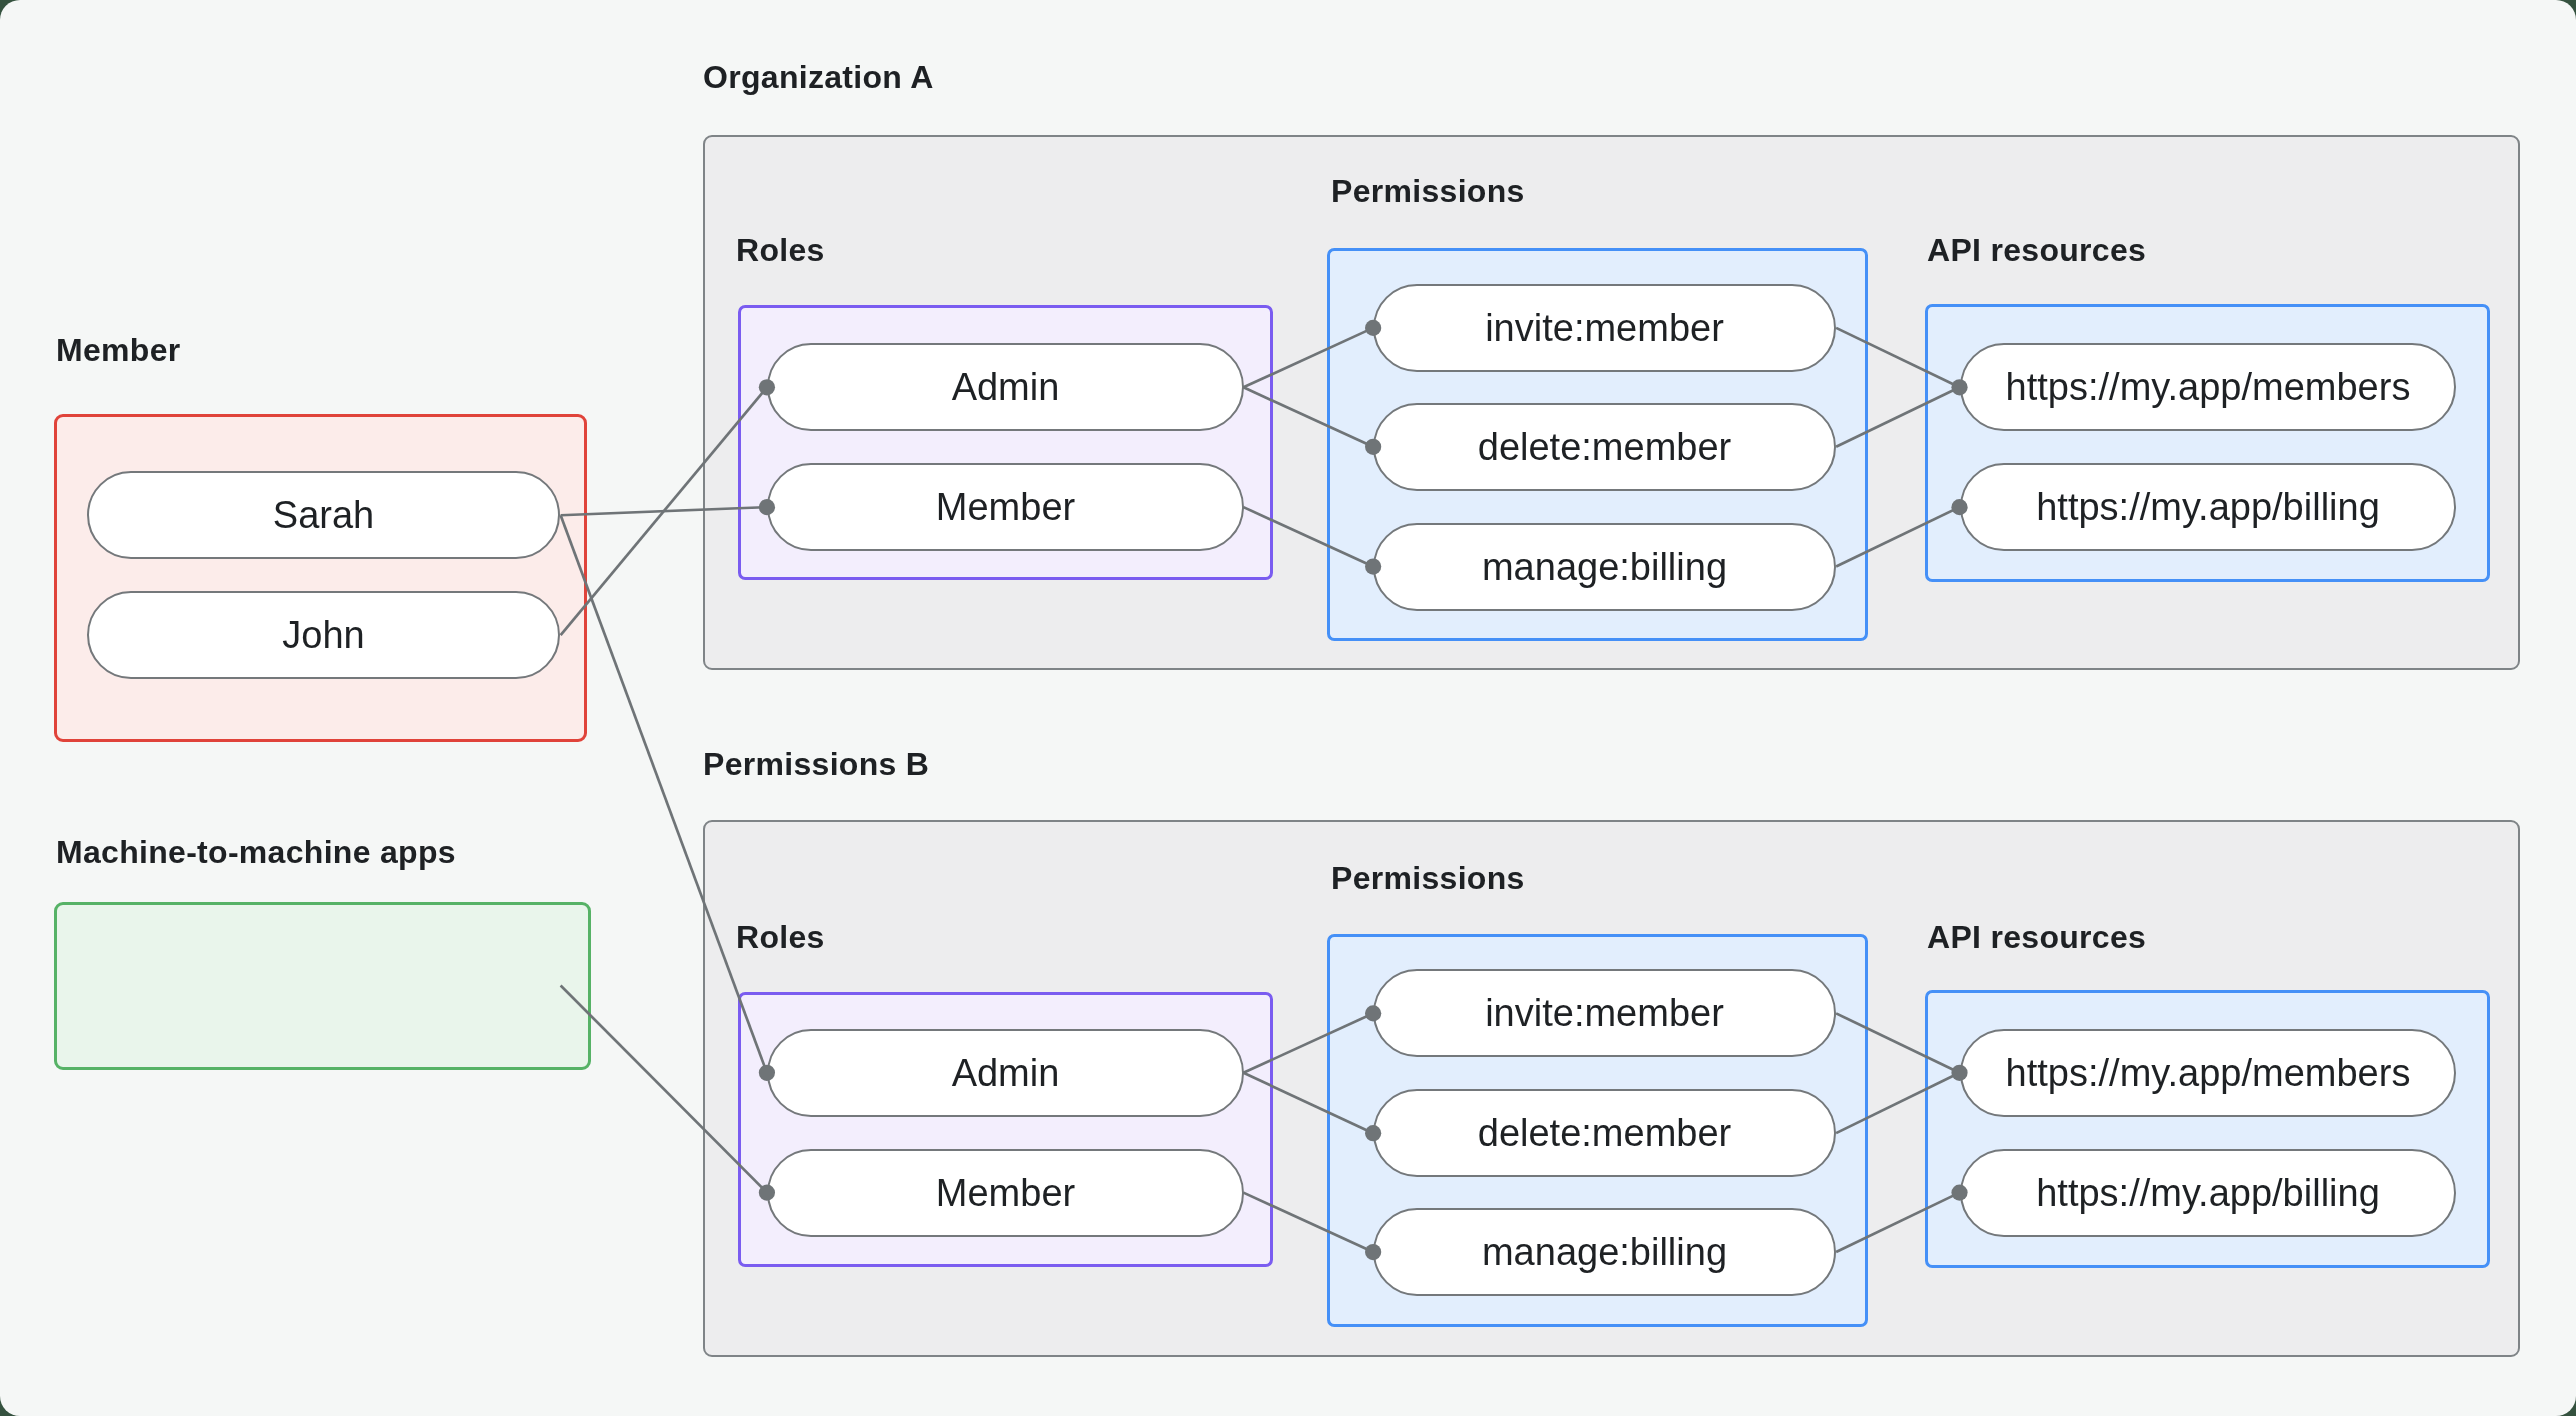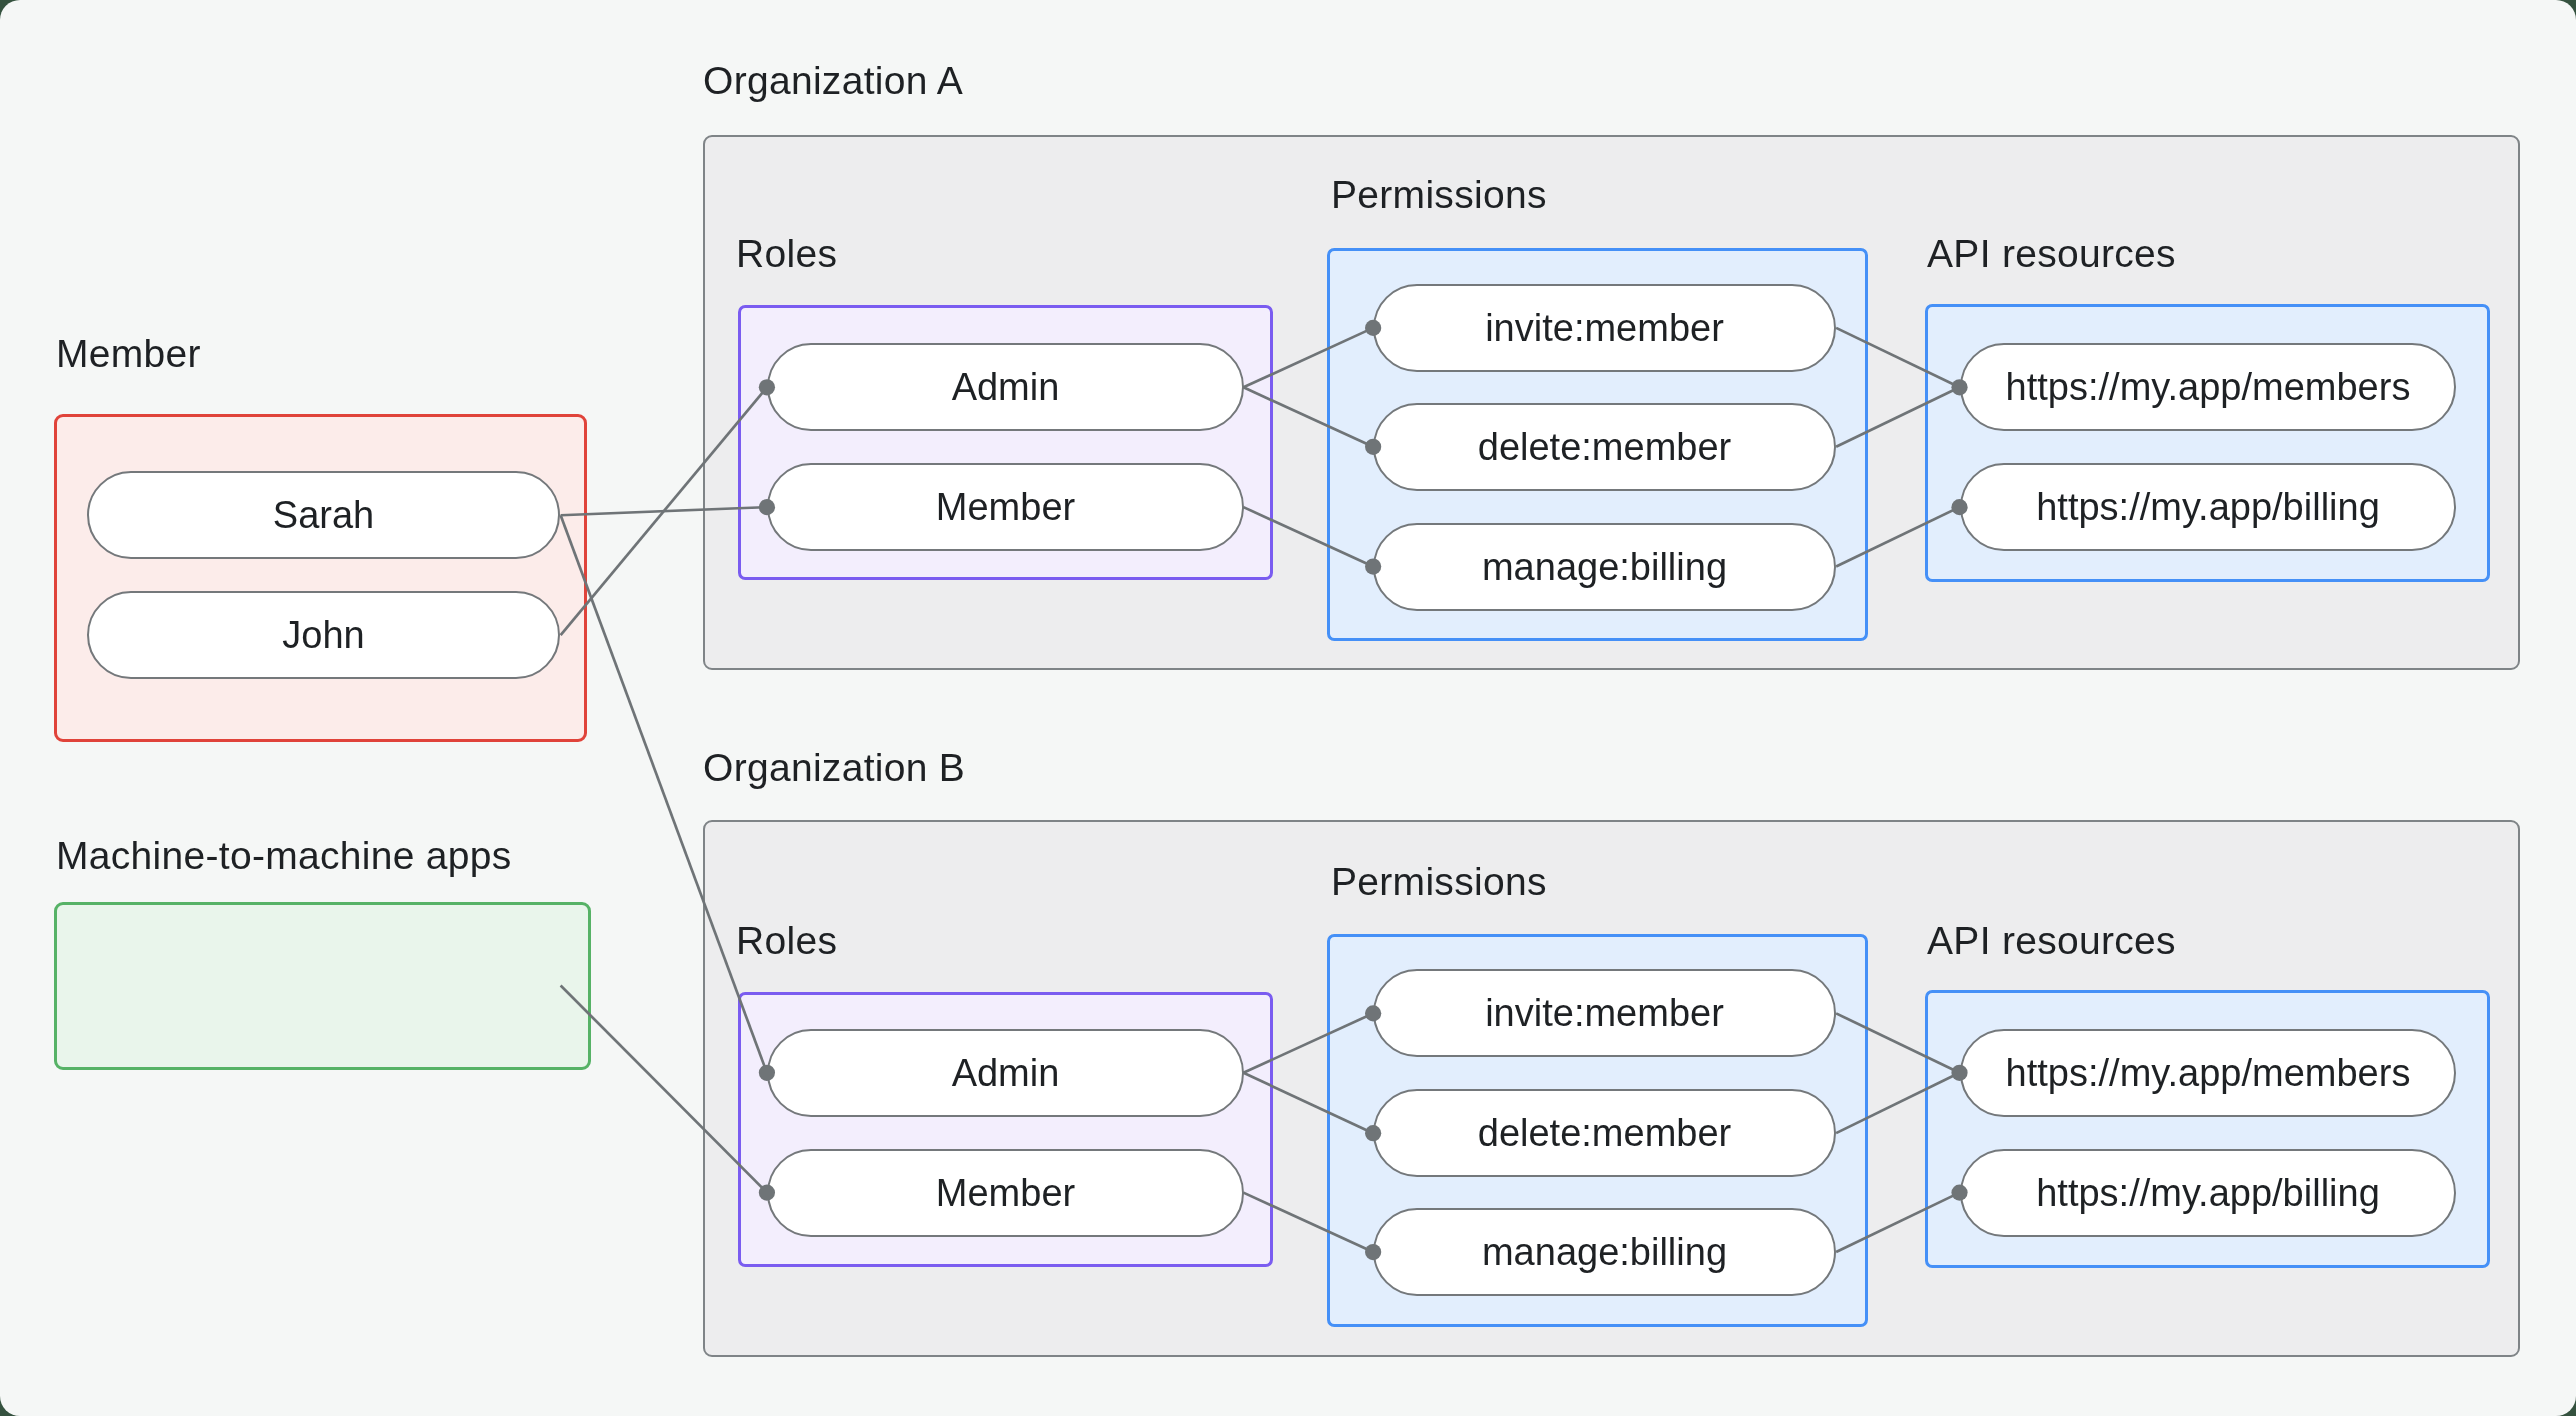--- a/index.html
+++ b/index.html
@@ -1,18 +1,18 @@
 <!DOCTYPE html>
 <html style="font-size:14.4px"><head>
 <meta charset="utf-8">
 <style>
   html,body{margin:0;padding:0;background:#35523f;}
   body{font-family:"Liberation Sans", sans-serif;}
   .page{position:relative;width:2576px;height:1416px;background:#f5f7f6;border-radius:20px;overflow:hidden;}
-  .label{position:absolute;z-index:2;font-size:39px;font-weight:400;color:#1e2124;letter-spacing:0.3px;white-space:nowrap;text-align:right;}
+  .label{position:absolute;z-index:2;font-size:32px;font-weight:700;color:#1e2124;letter-spacing:0.3px;white-space:nowrap;text-align:right;}
   .gbox{position:absolute;z-index:1;box-sizing:border-box;border-radius:9px;}
   .users-box{background:#fcecea;border:3.6px solid #e0433a;}
   .m2m-box{background:#e9f5eb;border:3.6px solid #56b266;}
   .org-box{background:#ededee;border:2.7px solid #7f8487;}
   .roles-box{background:#f3eefd;border:3.6px solid #7a5cf0;border-radius:7.2px;}
   .blue-box{background:#e2eefd;border:3.6px solid #4590f7;border-radius:7.2px;}
   .pill{position:absolute;z-index:3;height:88px;background:#ffffff;border:2.7px solid #74787b;border-radius:54px;
         display:flex;align-items:center;justify-content:center;font-size:38px;color:#1e2124;
         box-sizing:border-box;white-space:nowrap;}
   .edges{position:absolute;left:0;top:0;z-index:4;pointer-events:none;}
@@ -44,21 +44,21 @@
   <div class="gbox blue-box" style="left:1327px;top:248px;width:541px;height:393px;"></div>
   <div class="pill" style="left:1373px;top:284px;width:463px;">invite:member</div>
   <div class="pill" style="left:1373px;top:403px;width:463px;">delete:member</div>
   <div class="pill" style="left:1373px;top:523px;width:463px;">manage:billing</div>
 
   <div class="label" style="left:1927px;top:232px;">API resources</div>
   <div class="gbox blue-box" style="left:1925px;top:304px;width:565px;height:278px;"></div>
   <div class="pill" style="left:1960px;top:343px;width:496px;">https://my.app/members</div>
   <div class="pill" style="left:1960px;top:463px;width:496px;">https://my.app/billing</div>
 
-  <div class="label" style="left:703px;top:746px;">Organization B</div>
+  <div class="label" style="left:703px;top:746px;">Permissions B</div>
   <div class="gbox org-box" style="left:703px;top:820px;width:1817px;height:537px;"></div>
 
   <div class="label" style="left:736px;top:919px;">Roles</div>
   <div class="gbox roles-box" style="left:738px;top:992px;width:535px;height:275px;"></div>
   <div class="pill" style="left:767px;top:1029px;width:477px;">Admin</div>
   <div class="pill" style="left:767px;top:1149px;width:477px;">Member</div>
 
   <div class="label" style="left:1331px;top:860px;">Permissions</div>
   <div class="gbox blue-box" style="left:1327px;top:934px;width:541px;height:393px;"></div>
   <div class="pill" style="left:1373px;top:969px;width:463px;">invite:member</div>

